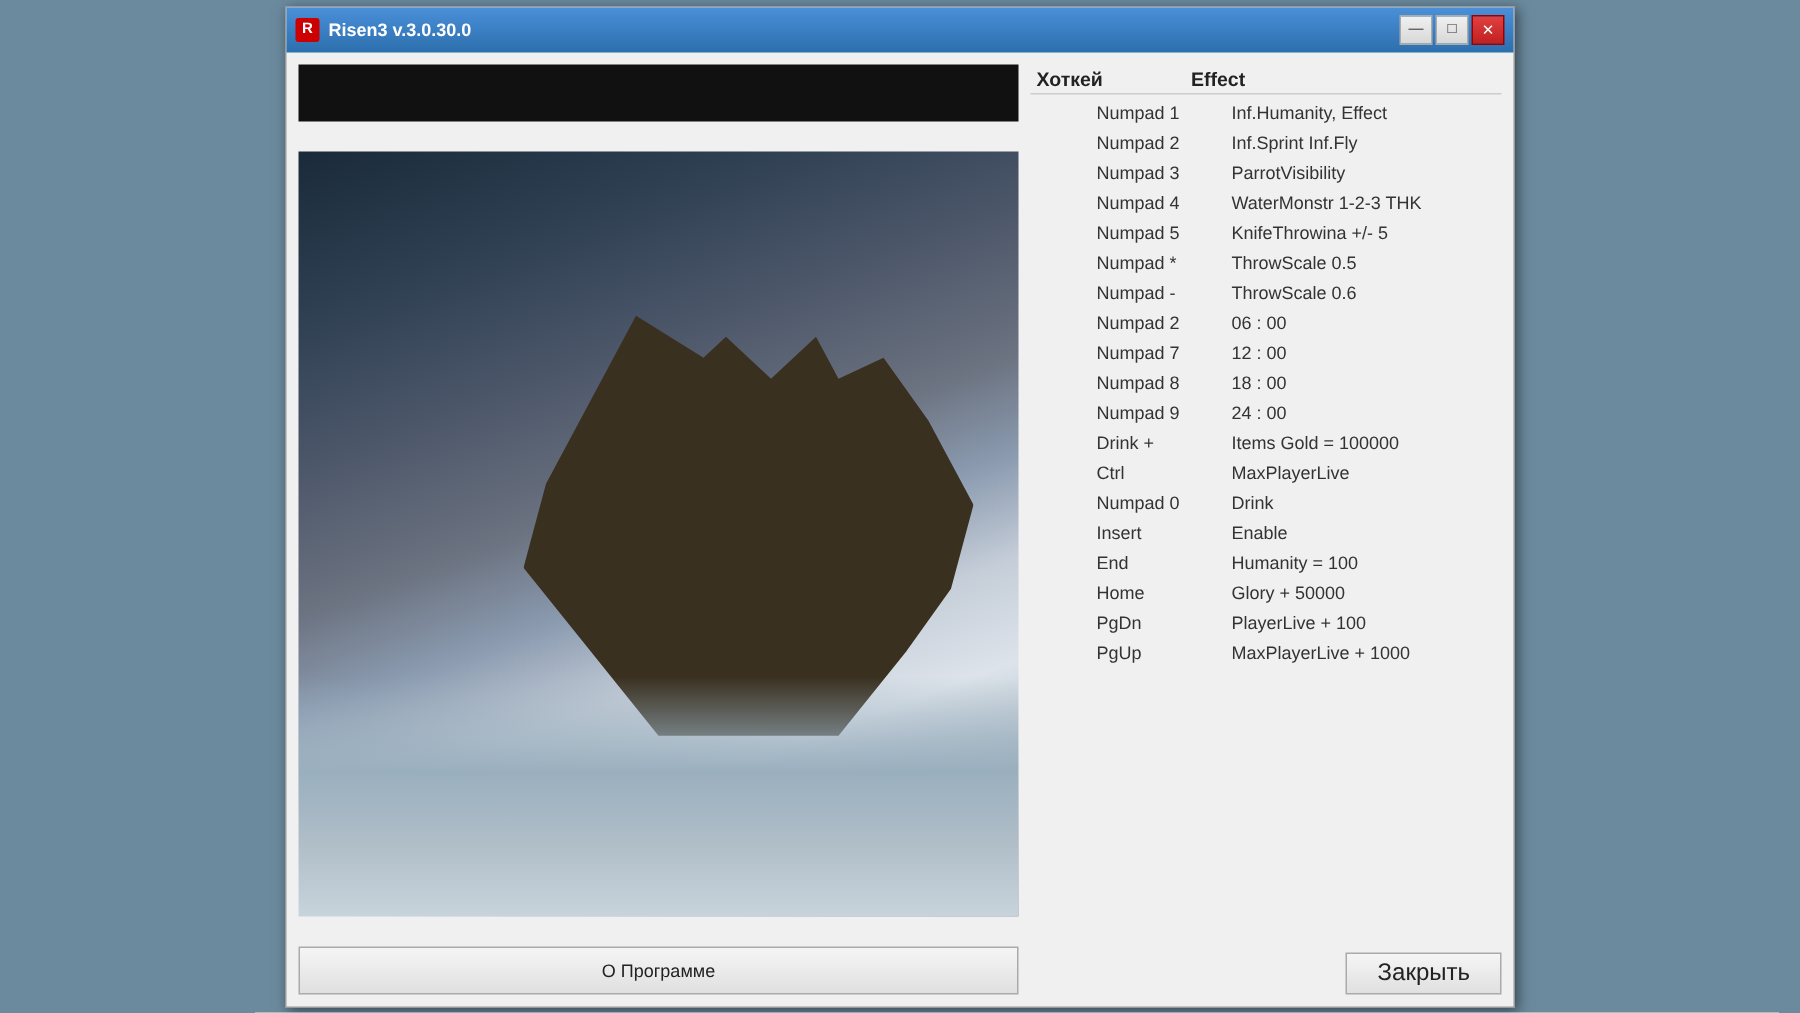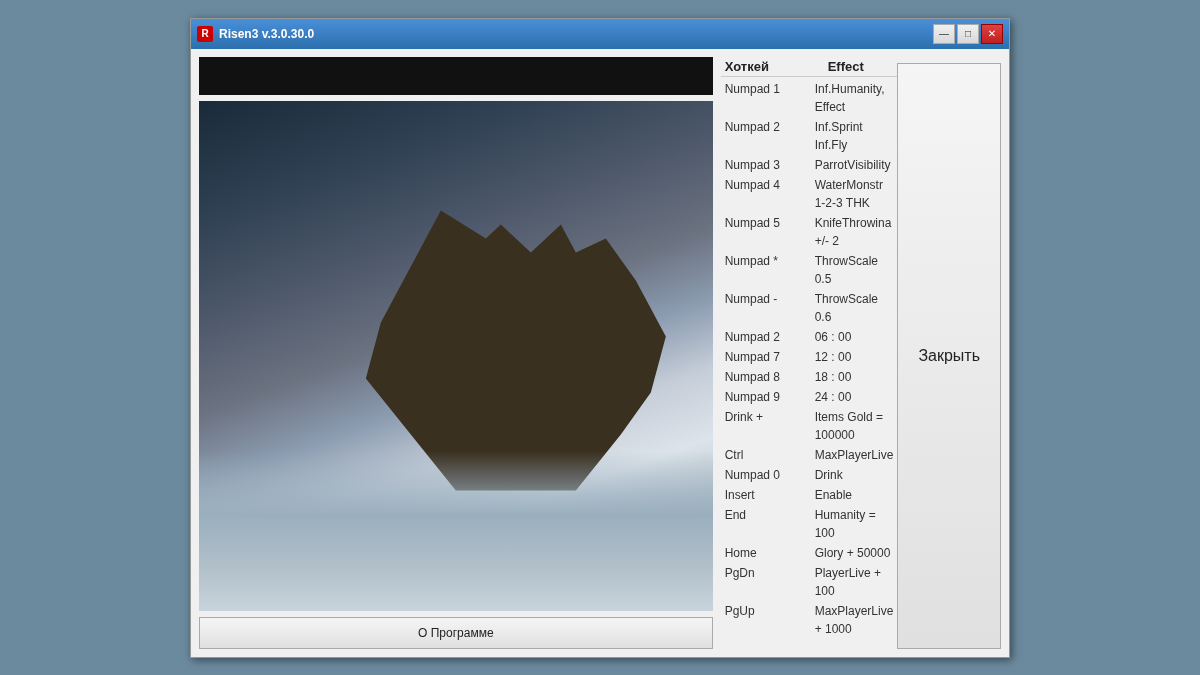--- a/index.html
+++ b/index.html
@@ -74,24 +74,24 @@
       border-color: #900;
     }
 
     .window-body {
       display: flex;
       padding: 8px;
       gap: 8px;
     }
 
     .image-panel {
-      width: 524px;
+      width: 480px;
       display: flex;
       flex-direction: column;
-      gap: 6px;
+      gap: 20px;
     }
 
     .image-black-bar {
       width: 100%;
       height: 38px;
       background: #111;
     }
 
     .game-image {
       width: 100%;
@@ -136,21 +136,21 @@
       background: linear-gradient(to bottom, #f5f5f5, #e0e0e0);
       border: 1px solid #aaa;
       cursor: pointer;
       font-size: 12px;
       color: #222;
     }
 
     .info-panel {
       flex: 1;
       display: flex;
-      flex-direction: row;
+      flex-direction: column;
     }
 
     .hotkey-table {
       flex: 1;
       font-size: 12px;
       color: #222;
     }
 
     .hotkey-header {
       display: flex;
@@ -167,20 +167,21 @@
     .hotkey-header .col-effect {
       flex: 1;
       font-size: 13px;
       padding-left: 13px;
     }
 
     .hotkey-row {
       display: flex;
       padding: 1px 4px;
       line-height: 1.5;
+      margin-left: 40px;
     }
 
     .hotkey-row .col-key {
       width: 90px;
       color: #333;
     }
 
     .hotkey-row .col-effect {
       flex: 1;
       color: #333;
@@ -248,21 +249,21 @@
             <div class="hotkey-row">
               <span class="col-key">Numpad 3</span>
               <span class="col-effect">ParrotVisibility</span>
             </div>
             <div class="hotkey-row">
               <span class="col-key">Numpad 4</span>
               <span class="col-effect">WaterMonstr 1-2-3 THK</span>
             </div>
             <div class="hotkey-row">
               <span class="col-key">Numpad 5</span>
-              <span class="col-effect">KnifeThrowina +/- 2</span>
+              <span class="col-effect">KnifeThrowina +/- 5</span>
             </div>
             <div class="hotkey-row">
               <span class="col-key">Numpad *</span>
               <span class="col-effect">ThrowScale 0.5</span>
             </div>
             <div class="hotkey-row">
               <span class="col-key">Numpad -</span>
               <span class="col-effect">ThrowScale 0.6</span>
             </div>
             <div class="hotkey-row">

